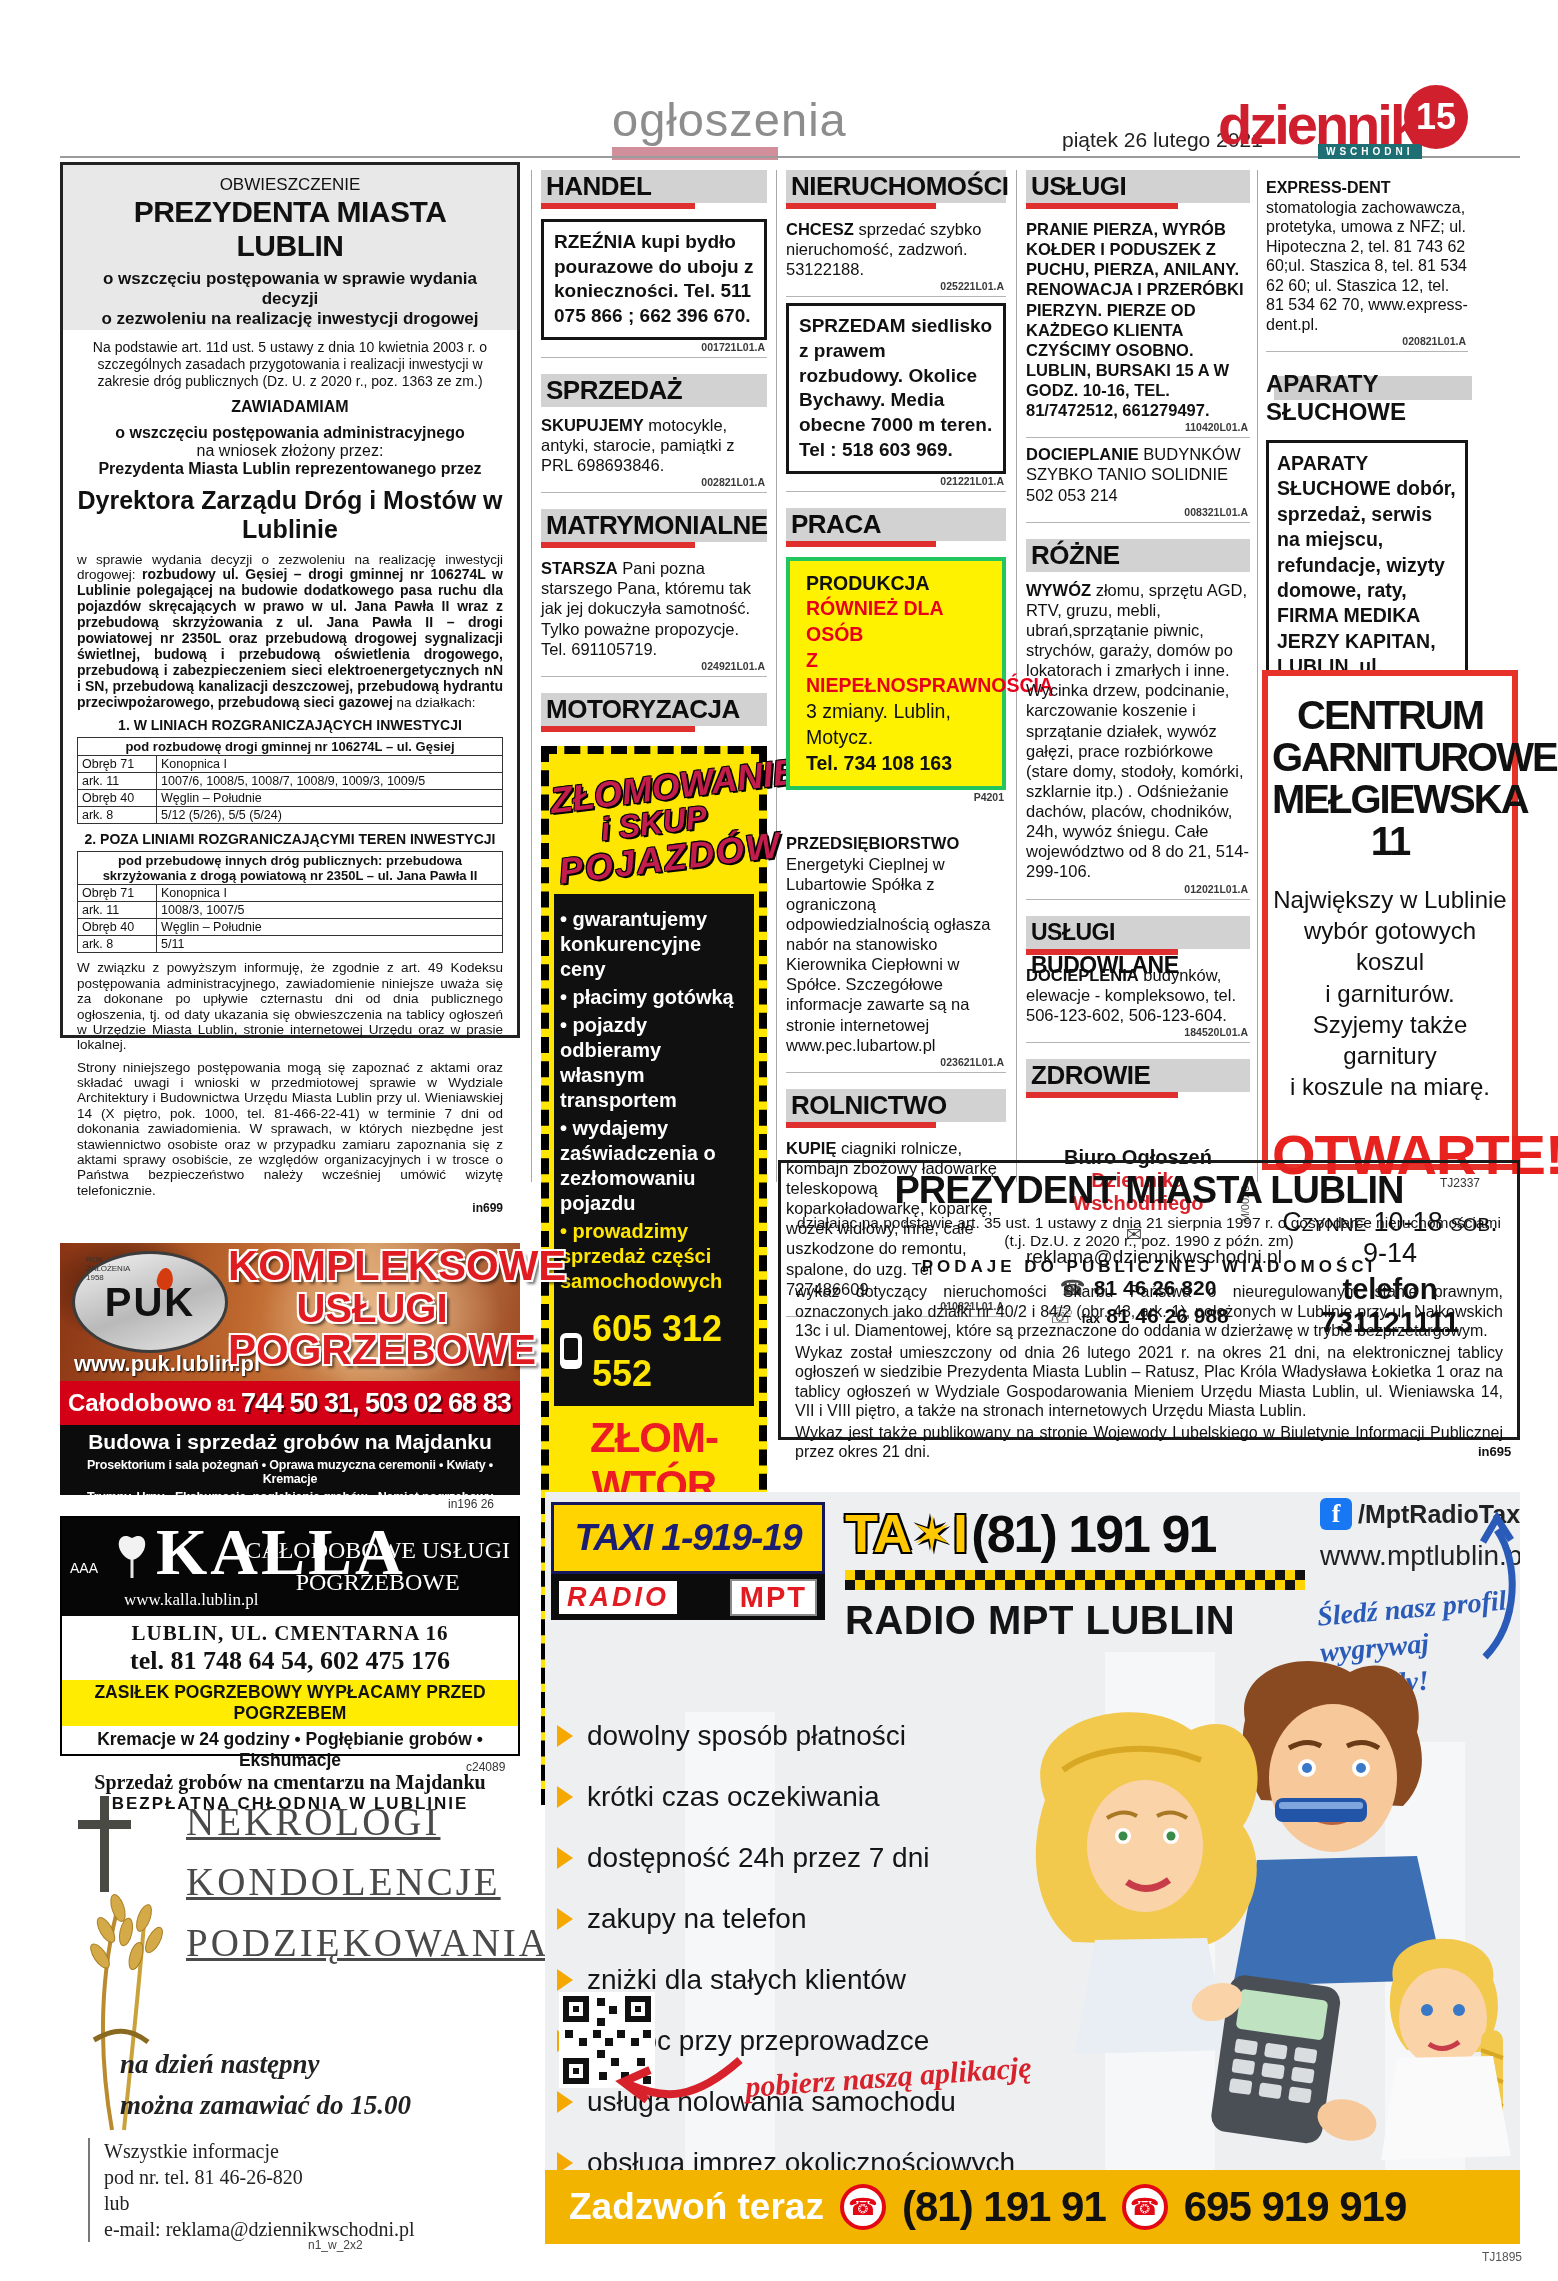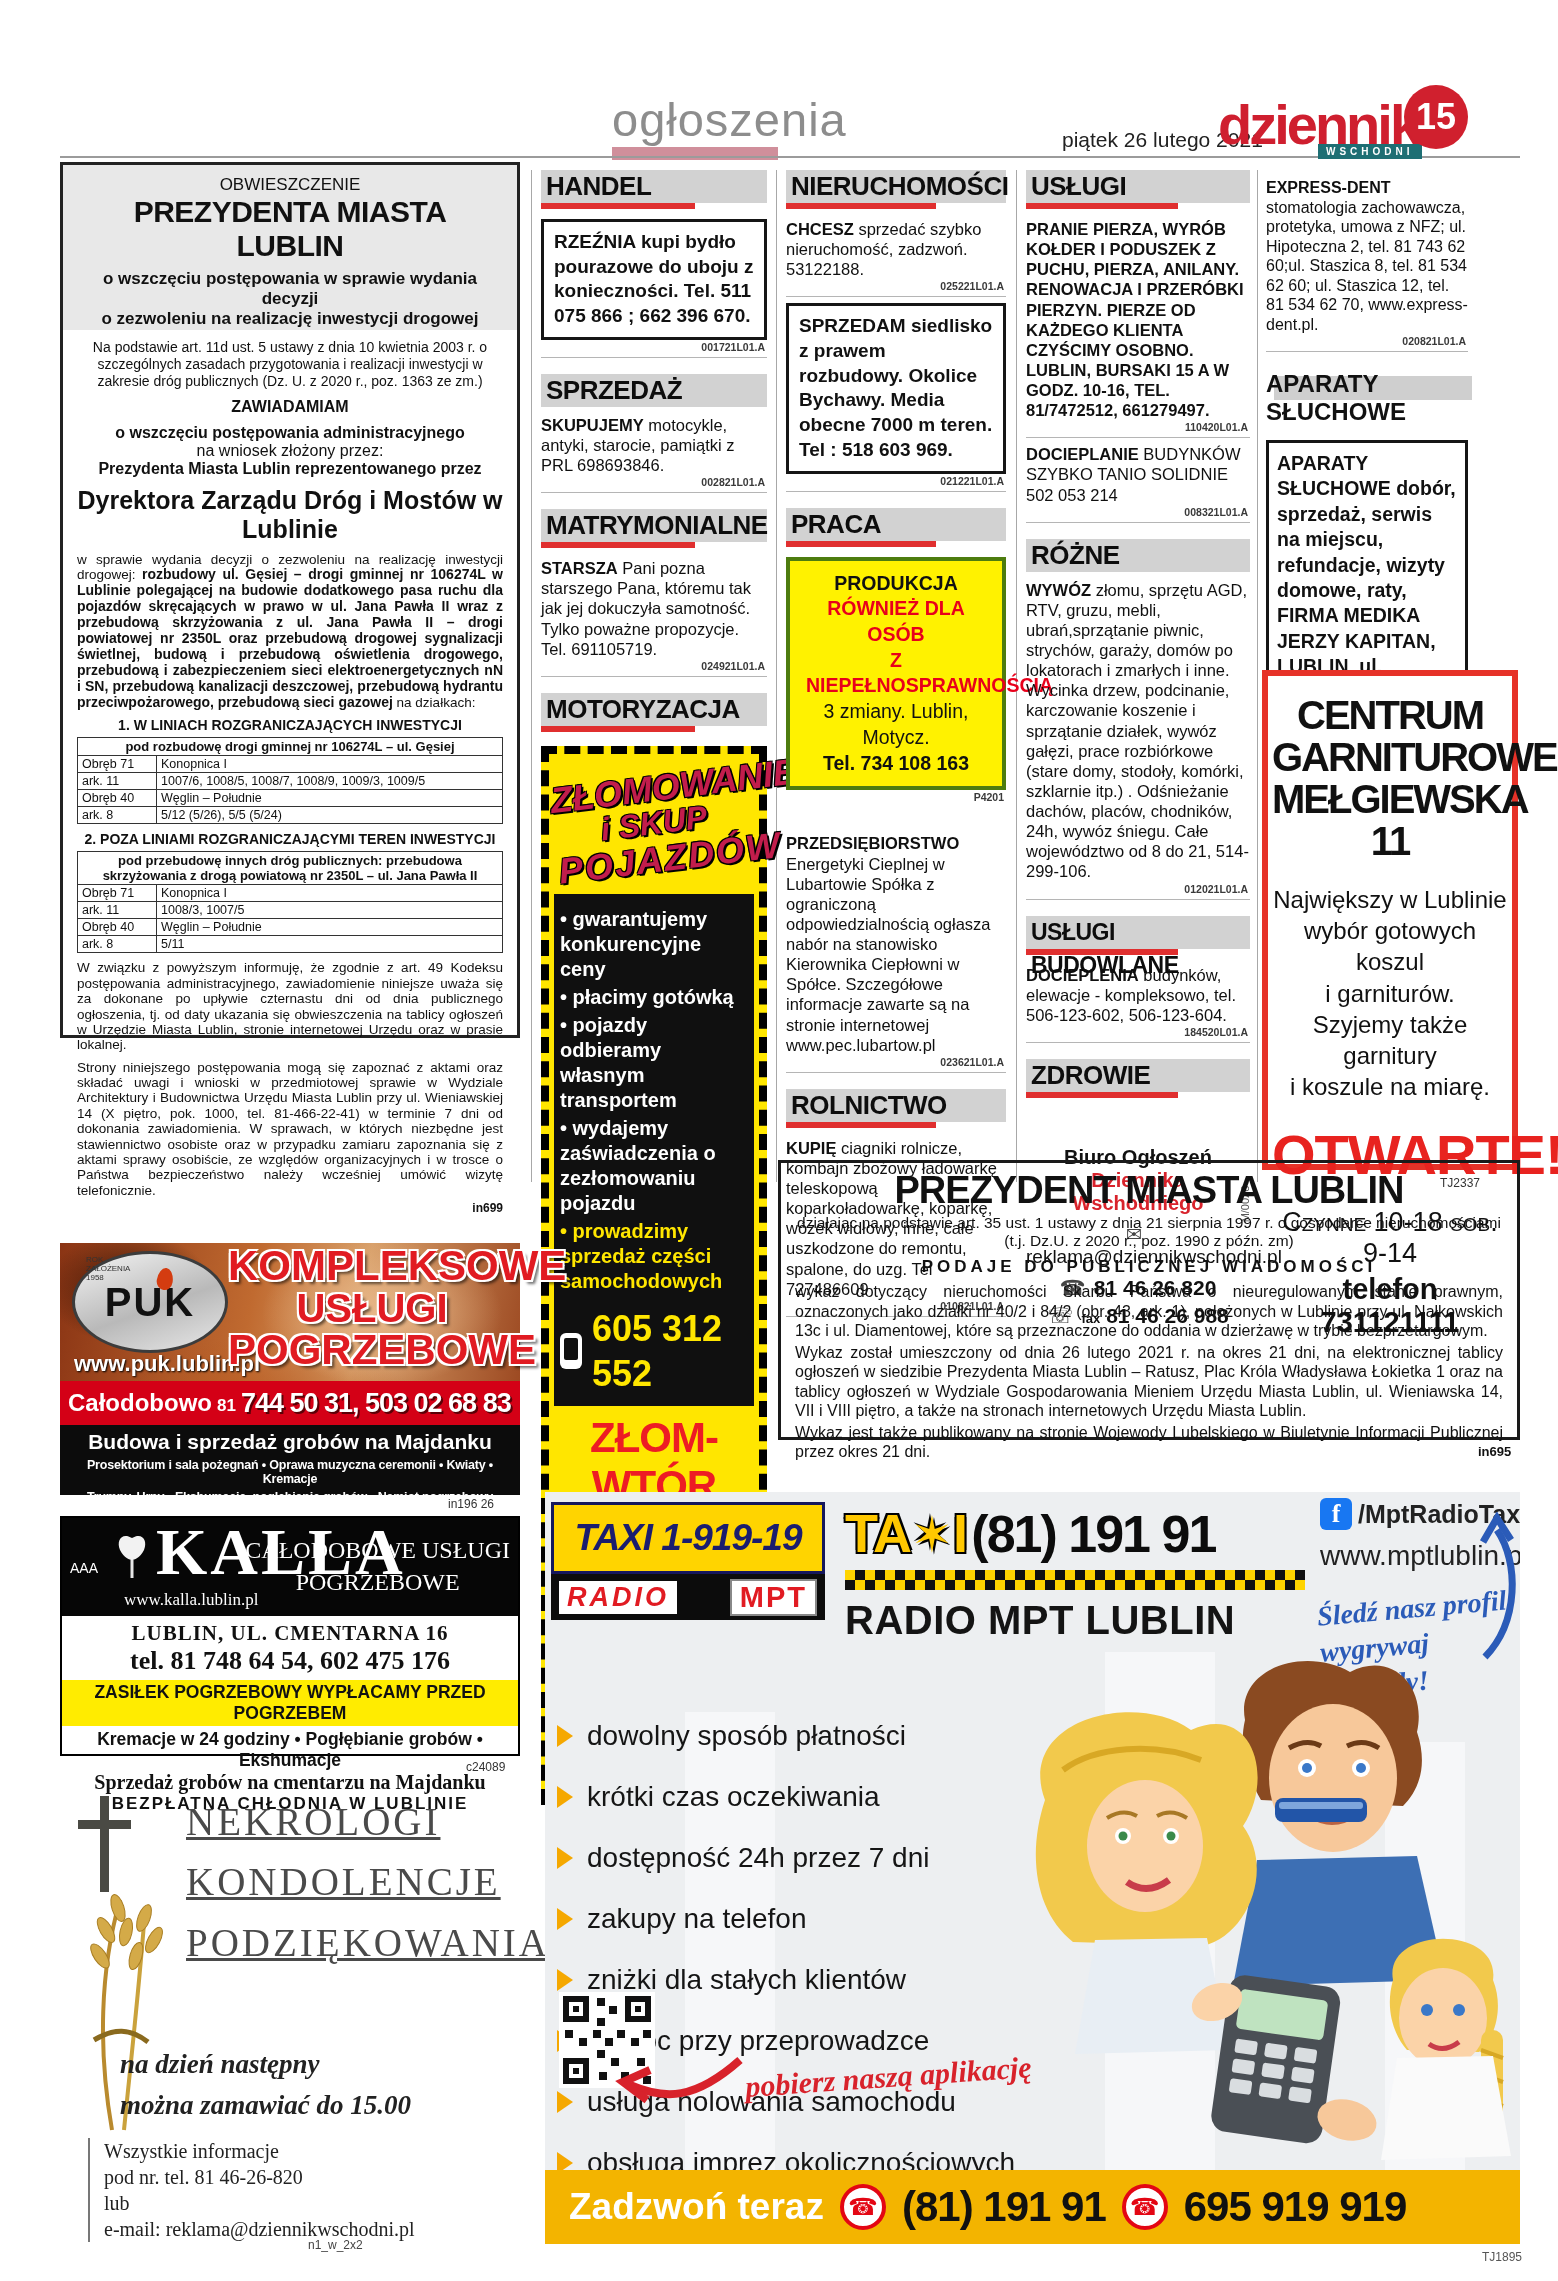--- a/index.html
+++ b/index.html
@@ -49,21 +49,21 @@
   .shead.first{margin-top:0;}
   .shead.red{margin-bottom:16px;}
   .shead.red::after{content:"";position:absolute;left:0;bottom:-6px;width:68%;height:6px;background:#e02f2f;}
   .ad{font-size:16.5px;line-height:1.22;color:#101010;margin:2px 0 0;}
   .ad b{font-weight:700;}
   .ref{font-size:10.5px;color:#3a3a3a;text-align:right;padding:1px 2px 4px;border-bottom:1px solid #b5b5b5;
        margin-bottom:6px;font-weight:600;}
   .refonly{border-bottom:none;}
   .boxad{border:3px solid #151515;padding:8px 10px;font-size:19px;font-weight:700;line-height:1.3;margin-top:4px;}
   
-  .pbox{border:4px solid #4d7c0f;background:#fff200;text-align:center;padding:10px 16px;margin-top:6px;
+  .pbox{border:4px solid #22c55e;background:#fff200;padding:10px 16px;margin-top:6px;
         font-size:19.5px;line-height:1.32;color:#111;}
   .pbox .r{color:#e8001b;font-weight:700;}
   .pbox .bb{font-weight:700;}
   
   .zlom{margin-top:20px;background:#ffe600;border:8px dashed #000;padding:12px 5px 8px;}
   .zt{font-weight:800;font-style:italic;color:#c21d4c;transform:rotate(-7deg);text-align:center;line-height:1.04;
       margin:4px 0 16px;text-shadow:2px 2px 0 #000,-1px -1px 0 #000,1px -1px 0 #000,-1px 1px 0 #000;}
   .zt .l1{font-size:36px;display:block;}
   .zt .l2{font-size:32px;display:block;}
   .zt .l3{font-size:36px;display:block;letter-spacing:2px;}

